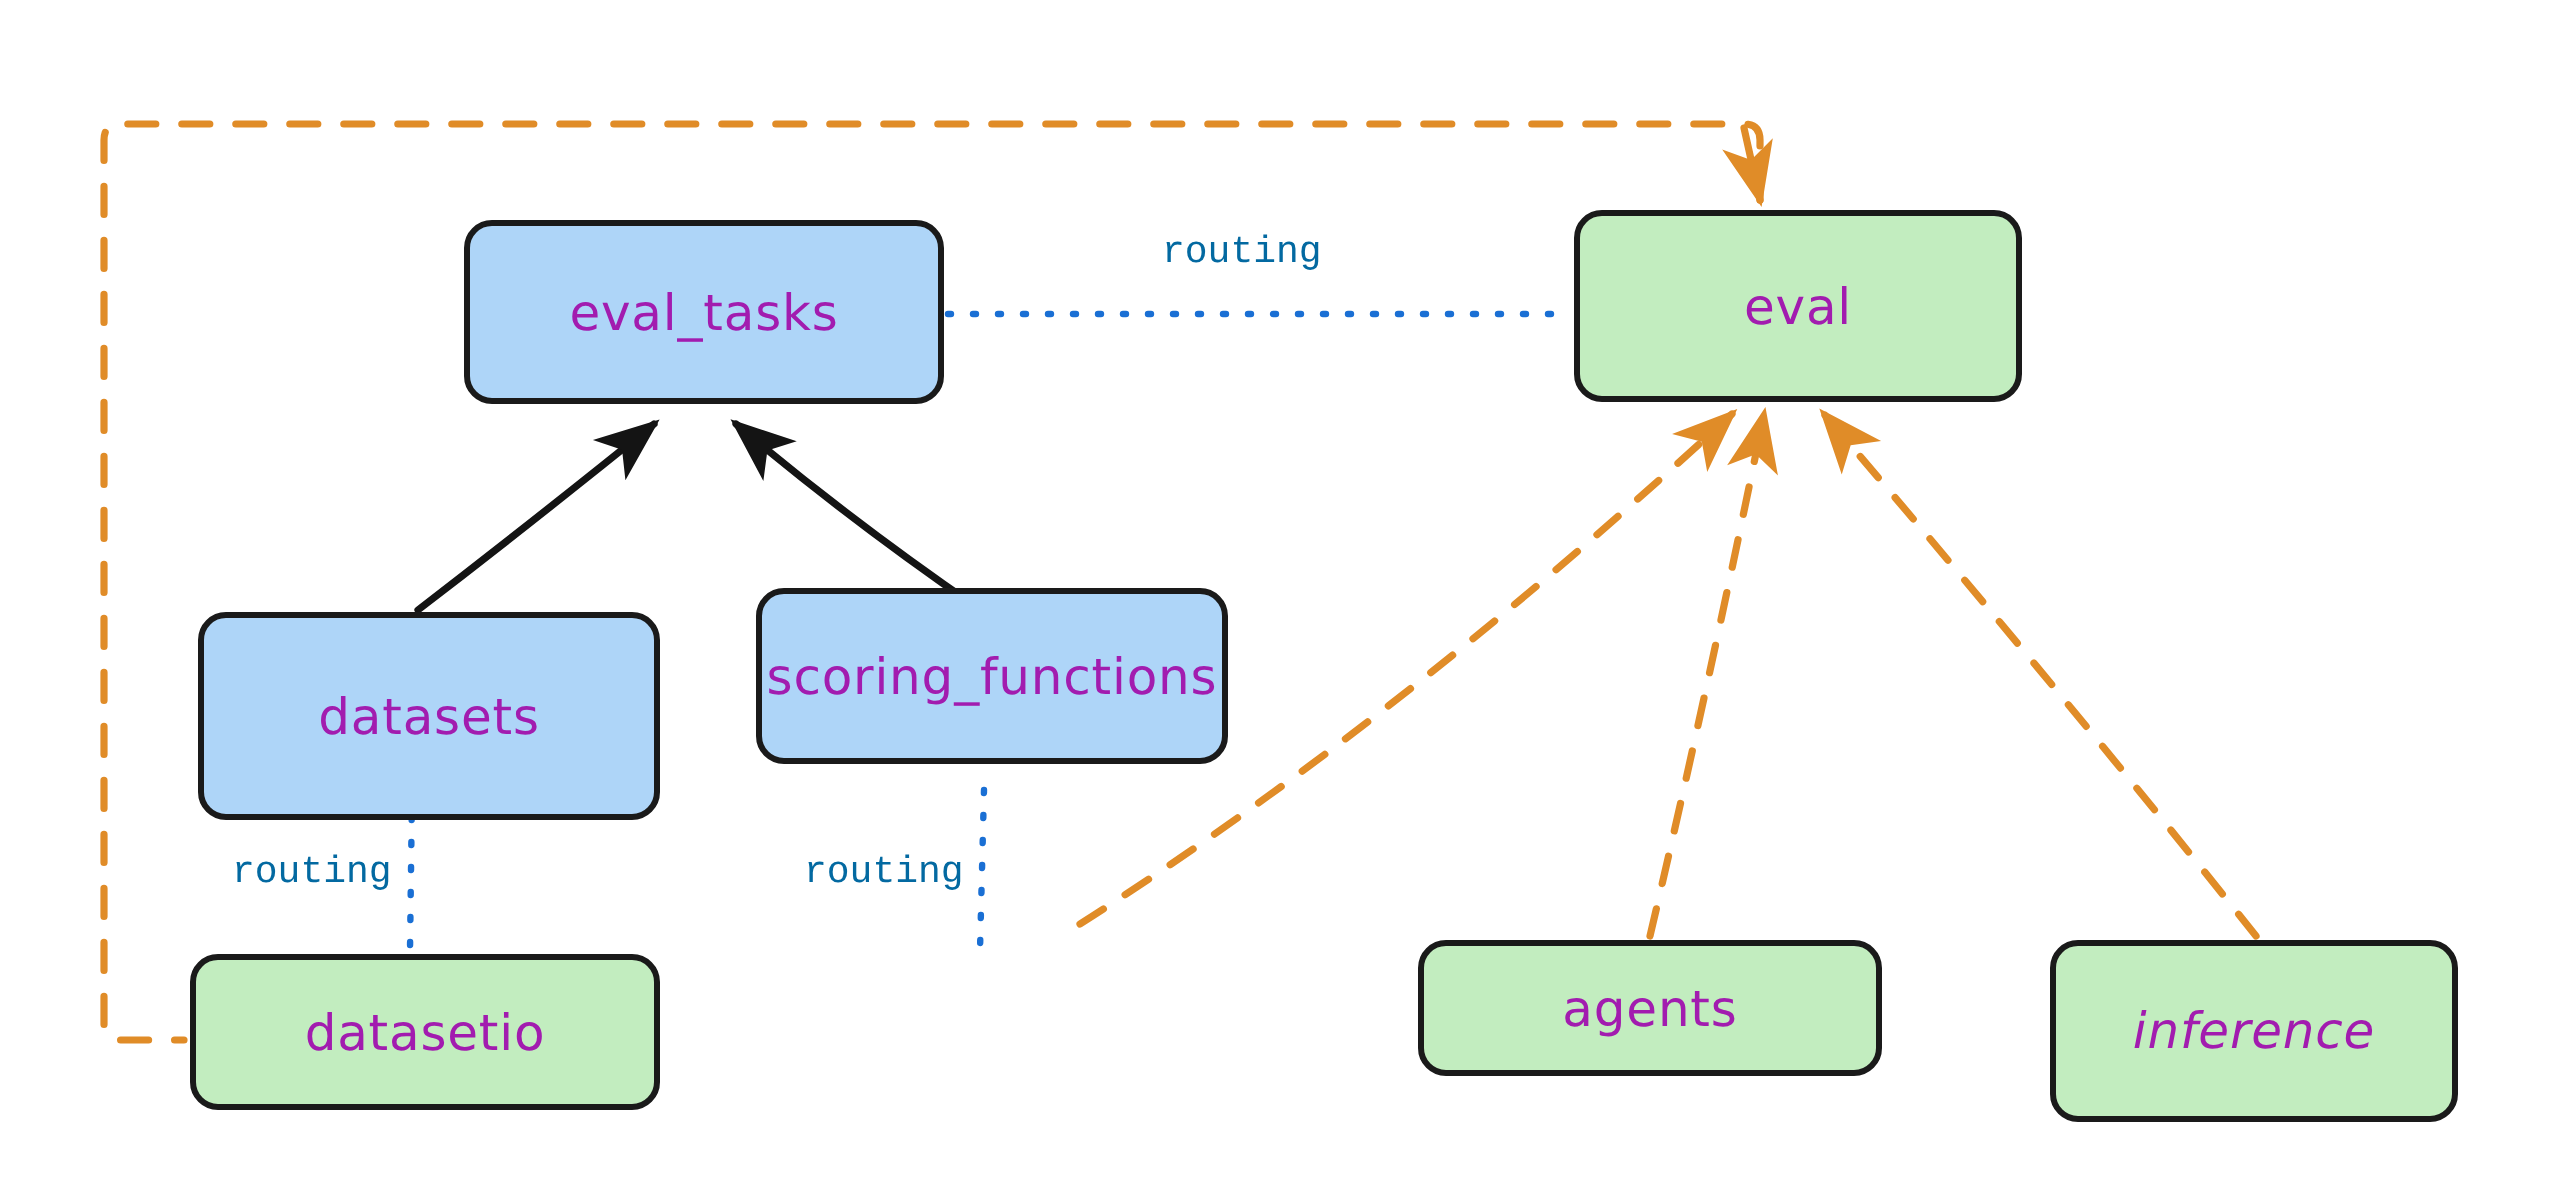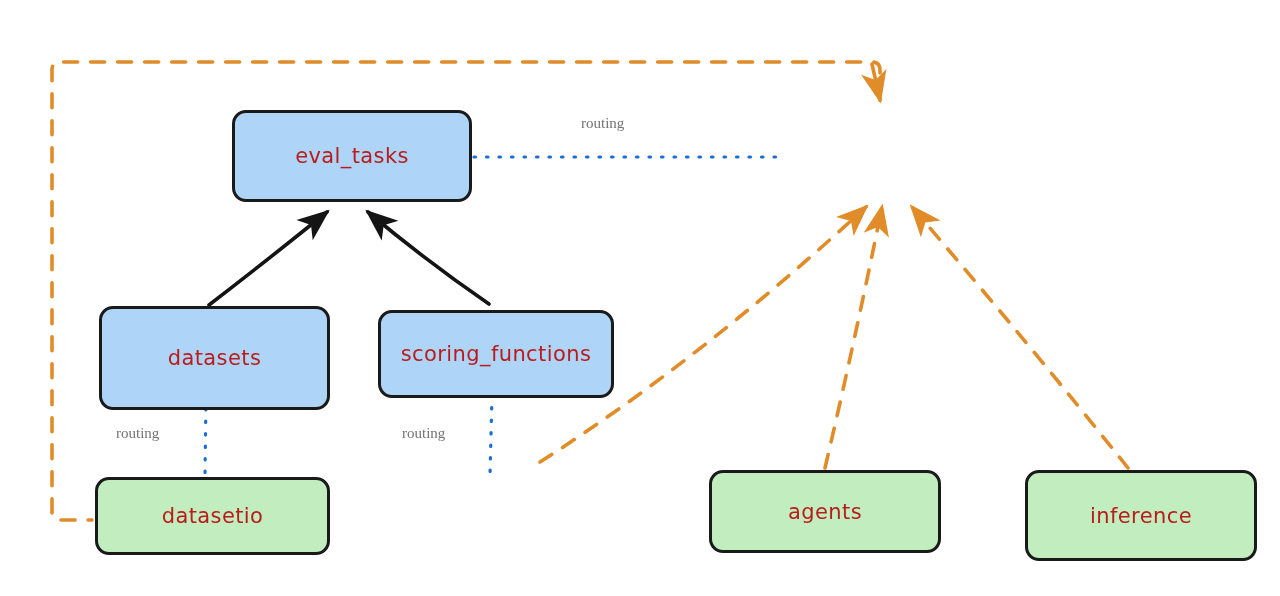--- a/index.html
+++ b/index.html
@@ -29,34 +29,34 @@
     box-sizing: border-box;
     border: 3px solid #1a1a1a;
     border-radius: 14px;
     display: flex;
     align-items: center;
     justify-content: center;
     z-index: 5;
   }
   .node-label {
     font-family: "DejaVu Sans", sans-serif;
-    font-size: 21px;
-    color: #b91c1c;
+    font-size: 25px;
+    color: #a21caf;
     letter-spacing: 0.4px;
     white-space: nowrap;
     text-align: right;
   }
   .node.blue { background: #aed5f8; }
   .node.green { background: #c2edbf; }
 
   .edge-label {
     position: absolute;
-    font-family: Liberation Serif, serif;
-    font-size: 15px;
-    color: #737373;
+    font-family: Liberation Mono, monospace;
+    font-size: 19px;
+    color: #0369a1;
     white-space: nowrap;
     background: #ffffff;
     padding: 0 3px;
     z-index: 6;
   }
 </style>
 </head>
 <body>
 
 <div id="diagram-root">
@@ -108,39 +108,42 @@
     <g>
       <path d="M1128,468 Q1030,345 912,207" fill="none" stroke="#e08c28" stroke-width="3.6" stroke-linecap="round" stroke-dasharray="14 13" marker-end="url(#arrow-orange)"></path>
     </g>
 
   </svg>
 
   <div class="node blue" style="left:232px; top:110px; width:240px; height:92px;">
     <span class="node-label">eval_tasks</span>
   </div>
 
+  <div class="node green" style="left:787px; top:105px; width:224px; height:96px;">
+    <span class="node-label">eval</span>
+  </div>
 
   <div class="node blue" style="left:99px; top:306px; width:231px; height:104px;">
     <span class="node-label">datasets</span>
   </div>
 
-  <div class="node blue" style="left:378px; top:310px; width:236px; height:88px;">
+  <div class="node blue" style="left:378px; top:294px; width:236px; height:88px;">
     <span class="node-label">scoring_functions</span>
   </div>
 
   <div class="node green" style="left:95px; top:477px; width:235px; height:78px;">
     <span class="node-label">datasetio</span>
   </div>
 
 
-  <div class="node green" style="left:709px; top:470px; width:232px; height:83px;">
+  <div class="node green" style="left:709px; top:470px; width:232px; height:68px;">
     <span class="node-label">agents</span>
   </div>
 
-  <div class="node green" style="left:1025px; top:470px; width:232px; height:91px;">
+  <div class="node green" style="left:1025px; top:470px; width:204px; height:91px;font-style:italic;">
     <span class="node-label">inference</span>
   </div>
 
   <div class="edge-label" style="left:578px; top:115px;">routing</div>
 
   <div class="edge-label" style="left:113px; top:425px;">routing</div>
 
   <div class="edge-label" style="left:399px; top:425px;">routing</div>
 
 </div>

